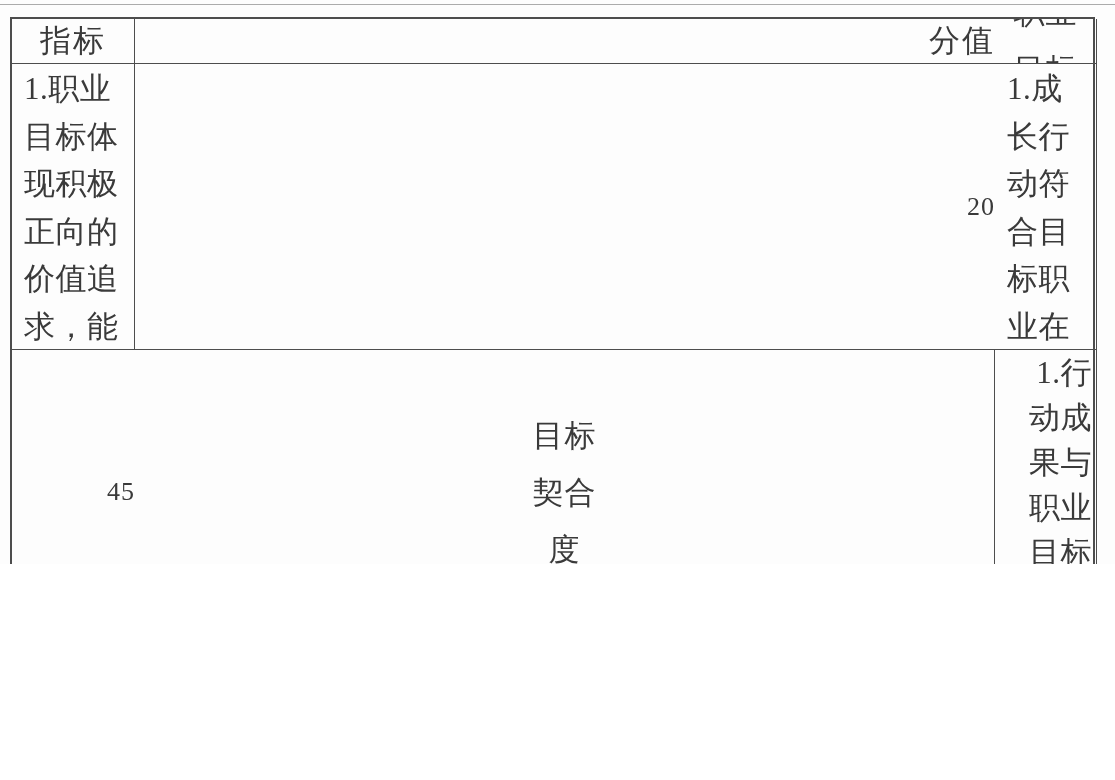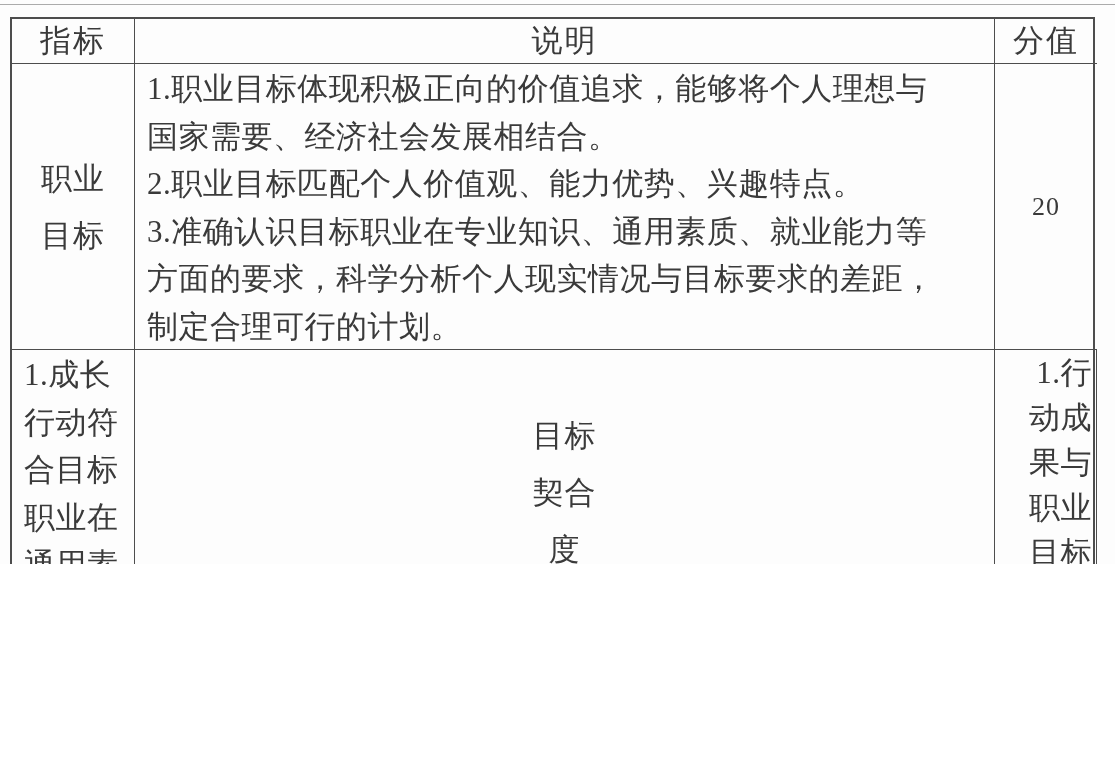--- a/index.html
+++ b/index.html
@@ -40,21 +40,21 @@
     grid-template-columns: 123px 860px 102px;
     grid-template-rows: 45px 286px 285px 1fr;
     background: #fdfdfd;
   }
   .cell {
     box-sizing: border-box;
     border-right: 1.5px solid #4d4d4d;
     border-bottom: 1.5px solid #4d4d4d;
     overflow: hidden;
   }
-  .cell.last-col { border-right: none; }
+  .cell.last-col { border-right: none; justify-content: flex-end; }
   .cell.last-row { border-bottom: none; }
   .center {
     display: flex;
     align-items: center;
     justify-content: center;
   }
   .head {
     font-size: 31px;
     letter-spacing: 2px;
     font-weight: 500;
@@ -82,23 +82,20 @@
 <div class="page">
 
   <div class="artifact-line artifact-top"></div>
   <div class="artifact-line artifact-bottom"></div>
 
   <div class="rubric-table">
 
     <div class="cell center head">
       <span>指标</span>
     </div>
-    <div class="cell center head">
-      <span>说明</span>
-    </div>
     <div class="cell center head last-col">
       <span>分值</span>
     </div>
 
     <div class="cell center indicator">
       <span>职业
 目标</span>
     </div>
     <div class="cell desc">1.职业目标体现积极正向的价值追求，能够将个人理想与
 国家需要、经济社会发展相结合。
@@ -109,20 +106,23 @@
     <div class="cell center score last-col">
       <span>20</span>
     </div>
 
     <div class="cell desc">1.成长行动符合目标职业在通用素质、就业能力、职业道
 德等方面的要求。
 2.成长行动对弥补个人不足的针对性较强。
 3.能够将专业知识应用于成长实践，提高通用素质和就业
 能力。
 4.成长行动内容丰富，取得阶段性成果。</div>
+    <div class="cell center score last-col">
+      <span>45</span>
+    </div>
 
     <div class="cell center indicator last-row">
       <span>目标
 契合
 度</span>
     </div>
     <div class="cell desc compact last-row">1.行动成果与职业目标的契合程度。
 2.总结成长行动中存在的不足和原因，对成长计划进行自
 我评估和动态调整。</div>
     <div class="cell center score last-col last-row">

